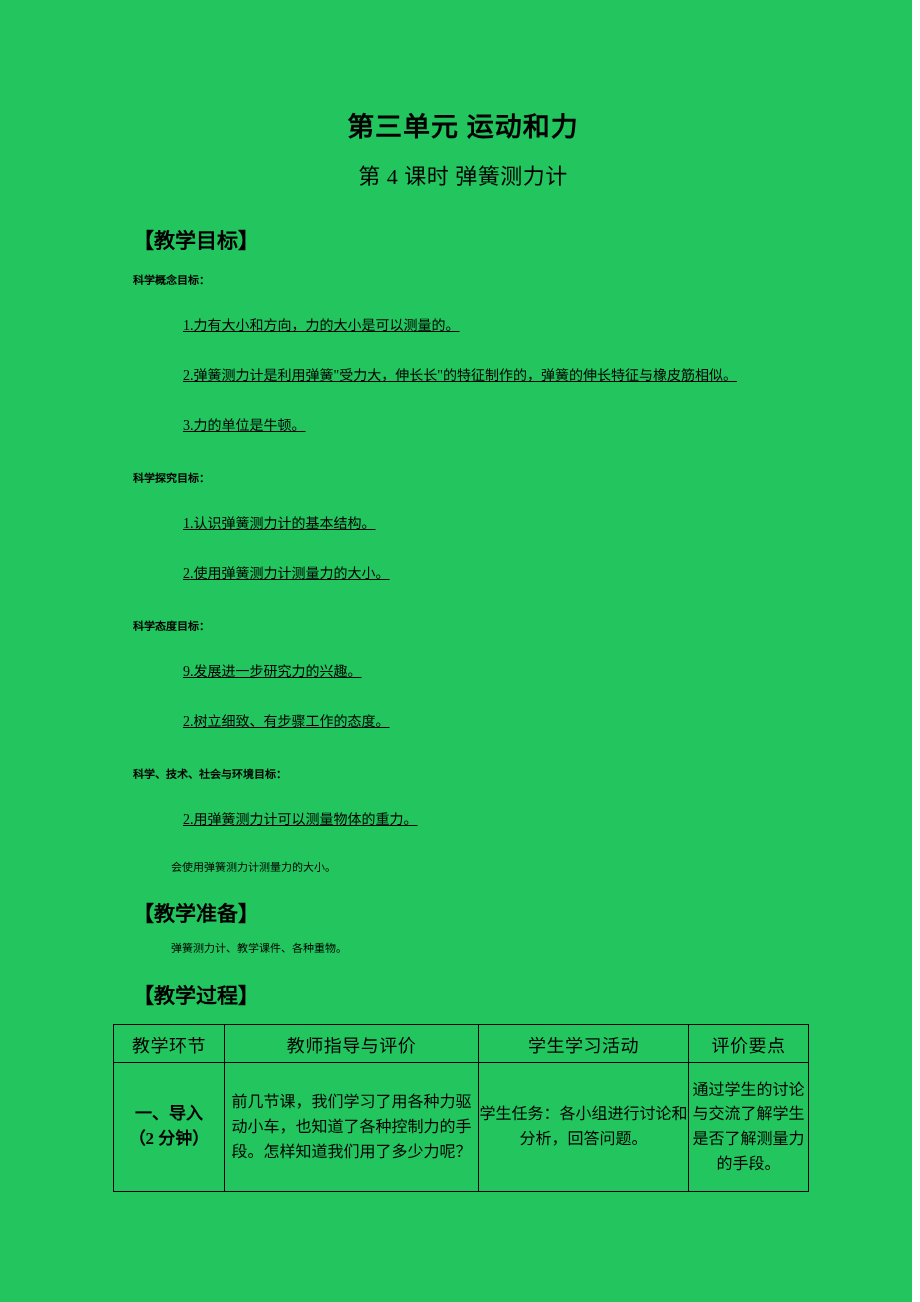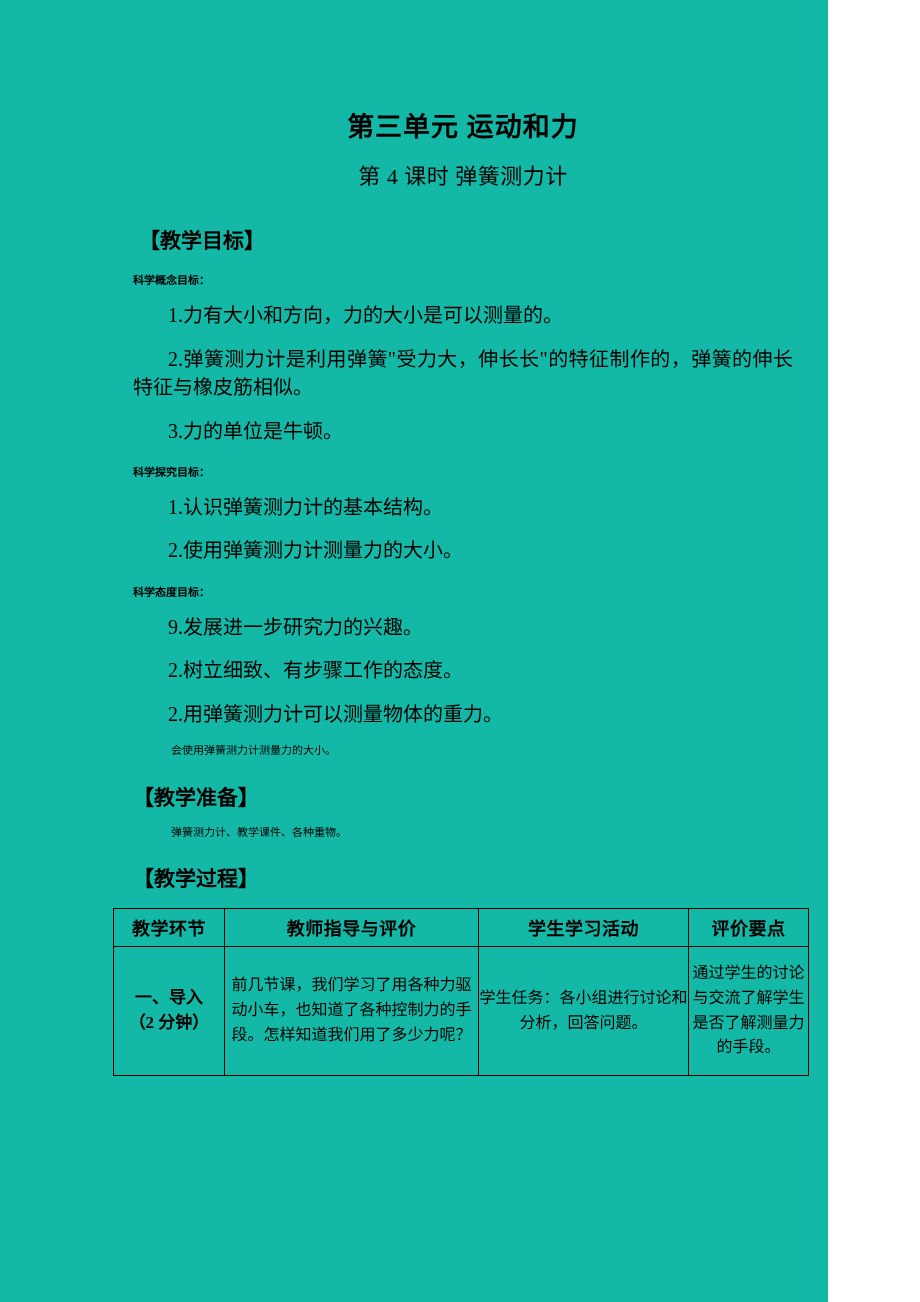--- a/index.html
+++ b/index.html
@@ -11,25 +11,25 @@
   body {
     width: 920px;
     height: 1302px;
     font-family: "Liberation Serif", "DejaVu Serif", serif;
     color: #000000;
     -webkit-font-smoothing: antialiased;
   }
 
   .page {
     position: relative;
-    width: 828px;
+    width: 912px;
     height: 1302px;
     box-sizing: border-box;
     overflow: hidden;
-    background: #14b8a6;
+    background: #22c55e;
   }
 
   .content {
     position: absolute;
     left: 133px;
     top: 0;
     width: 660px;
   }
 
   
@@ -54,45 +54,46 @@
   }
 
   
   .section-heading {
     margin: 0;
     font-size: 21px;
     font-weight: bold;
     line-height: 1.1;
     letter-spacing: 0px;
   }
-  .sec-objectives { padding-top: 40px; margin-left: 6px; }
+  .sec-objectives { padding-top: 40px; }
   .sec-key        { padding-top: 31px; }
   .sec-prep       { padding-top: 28px; }
   .sec-process    { padding-top: 28px; }
 
   
   .sub-heading {
     margin: 0;
     padding-top: 21px;
     font-size: 11px;
     font-weight: bold;
     line-height: 1.1;
     letter-spacing: 0px;
   }
 
   
   .item {
-    margin: 0;
+    margin: 15px;
     padding-top: 15px;
     padding-left: 35px;
-    font-size: 20px;
+    font-size: 14px;
     line-height: 1.42;
     text-align: justify;
     text-justify: inter-ideograph;
     font-weight: normal;
+    text-decoration: underline;
   }
   .item.wrap {
     padding-left: 0;
     text-indent: 35px;
   }
 
   .plain-line {
     margin: 0;
     padding-top: 15px;
     padding-left: 38px;
@@ -116,21 +117,21 @@
   table.lesson-table th {
     border: 1px solid #000000;
     padding: 0;
     vertical-align: middle;
     text-align: center;
   }
   table.lesson-table thead th {
     height: 37px;
     text-align: center;
     font-size: 18px;
-    font-weight: bold;
+    font-weight: normal;
     letter-spacing: 0.5px;
   }
   .col-1 { width: 111px; }
   .col-2 { width: 254px; }
   .col-3 { width: 210px; }
   .col-4 { width: 120px; }
 
   table.lesson-table tbody td {
     height: 128px;
   }
@@ -172,20 +173,21 @@
     <p class="item">3.力的单位是牛顿。</p>
 
     <h4 class="sub-heading">科学探究目标：</h4>
     <p class="item">1.认识弹簧测力计的基本结构。</p>
     <p class="item">2.使用弹簧测力计测量力的大小。</p>
 
     <h4 class="sub-heading">科学态度目标：</h4>
     <p class="item">9.发展进一步研究力的兴趣。</p>
     <p class="item">2.树立细致、有步骤工作的态度。</p>
 
+    <h4 class="sub-heading">科学、技术、社会与环境目标：</h4>
     <p class="item">2.用弹簧测力计可以测量物体的重力。</p>
 
     <p class="plain-line">会使用弹簧测力计测量力的大小。</p>
 
     <h3 class="section-heading sec-prep">【教学准备】</h3>
     <p class="plain-line">弹簧测力计、教学课件、各种重物。</p>
 
     <h3 class="section-heading sec-process">【教学过程】</h3>
 
     <div class="table-wrap">

